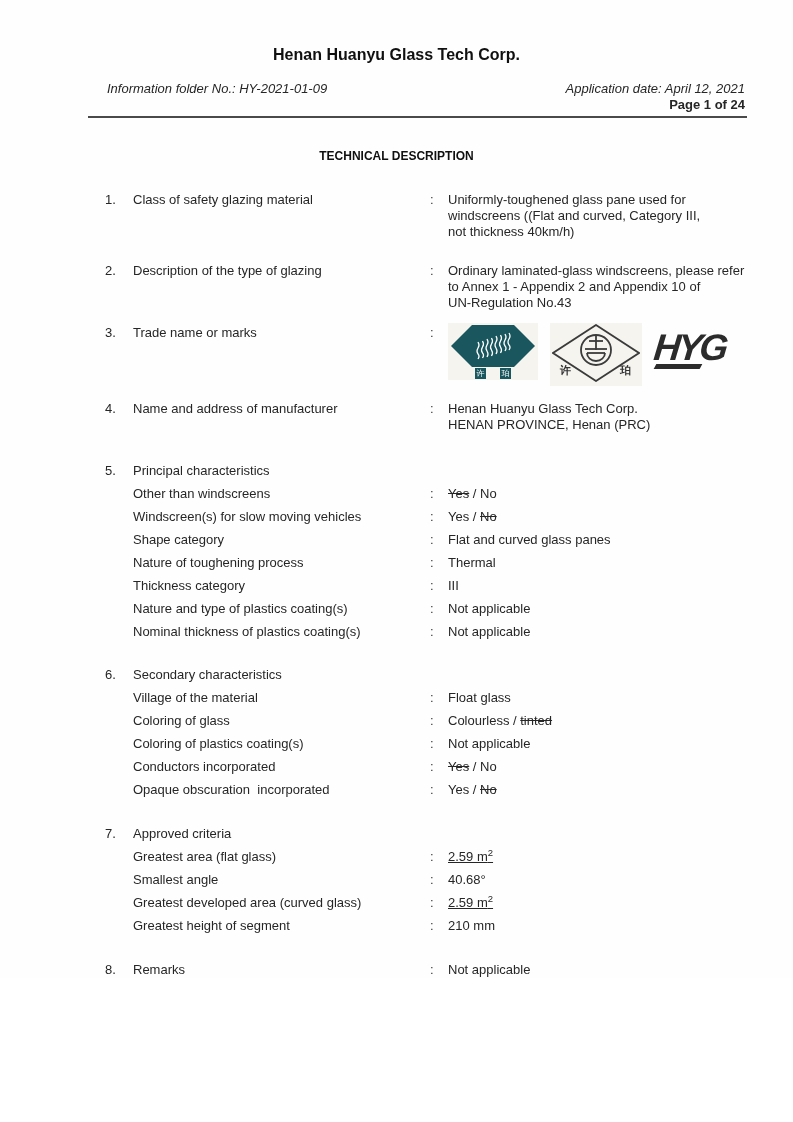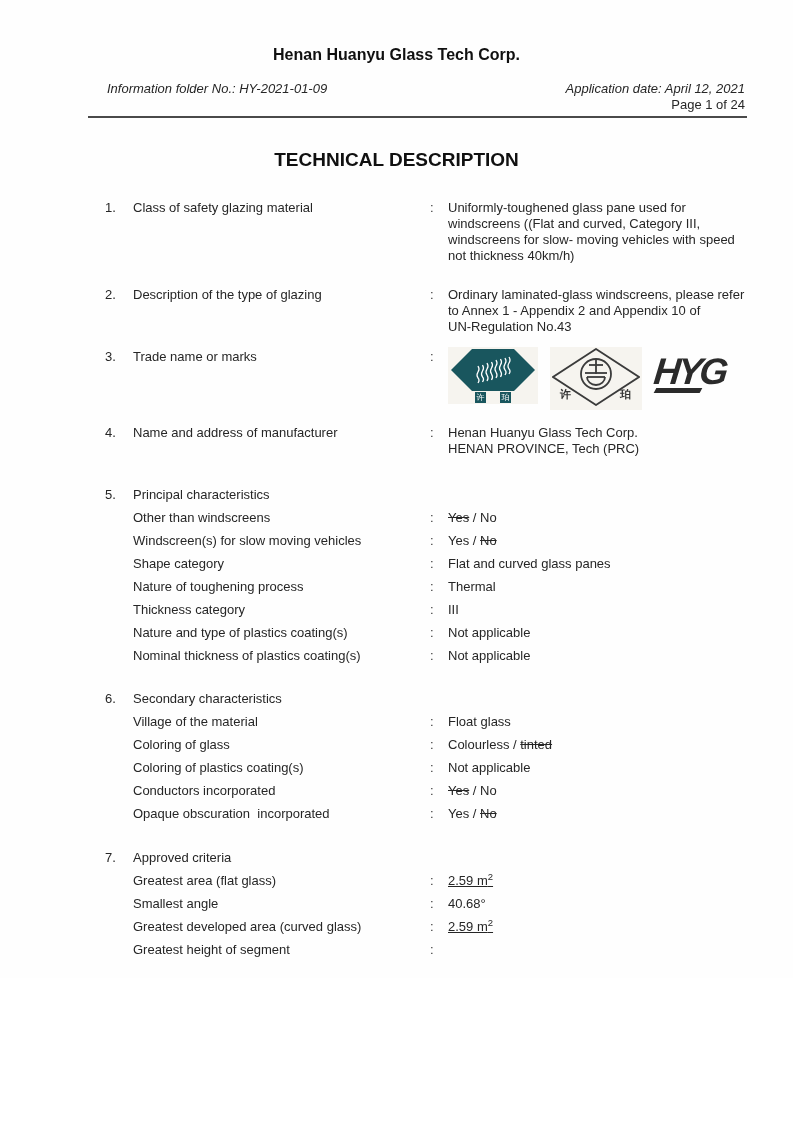--- a/index.html
+++ b/index.html
@@ -4,23 +4,23 @@
 <style>
   html,body{margin:0;padding:0;background:#ffffff;}
   .page{
     width:793px;height:978px;position:relative;overflow:hidden;
     background:#fefefe;color:#262626;
     font-family:"Liberation Sans",sans-serif;font-size:13px;
   }
   .company-title{padding-top:46px;text-align:center;font-size:16px;font-weight:bold;color:#101010;}
   .header-block{margin:17px 48px 0 107px;}
   .header-row1{display:flex;justify-content:space-between;line-height:15px;font-style:italic;}
-  .header-row2{text-align:right;line-height:15px;margin-top:1px;}
+  .header-row2{text-align:right;line-height:15px;margin-top:1px;font-weight:bold;}
   .rule{margin:4px 46px 0 88px;border-top:2px solid #4a4a4a;height:0;}
-  .doc-title{margin-top:31px;text-align:center;font-weight:bold;font-size:19px;color:#101010;}
+  .doc-title{margin-top:31px;text-align:center;font-weight:bold;font-size:12px;color:#101010;}
   #items{margin-top:29px;}
   .row{display:grid;grid-template-columns:28px 297px 18px 1fr;margin:0 44px 0 105px;align-items:start;}
   .subrow{margin-top:7px;}
   .row .num,.row .label,.row .colon{line-height:16px;}
   .label{white-space:pre-wrap;}
   .colon{color:#3c3c3c;}
   .value-line{line-height:16px;white-space:nowrap;}
   .struck{text-decoration:line-through;text-align:right;}
   .uline{text-decoration:underline;}
   sup{font-size:9.5px;line-height:0;}
@@ -66,21 +66,20 @@
 
   <div id="items">
       <section class="item">
         <div class="row">
           <span class="num">1.</span>
           <span class="label">Class of safety glazing material</span>
           <span class="colon">:</span>
           <div class="value">
             <div class="value-line"><span>Uniformly-toughened glass pane used for</span></div>
             <div class="value-line"><span>windscreens ((Flat and curved, Category III,</span></div>
-            <div class="value-line"><span>windscreens for slow- moving vehicles with speed</span></div>
             <div class="value-line"><span>not thickness 40km/h)</span></div>
           </div>
         </div>
       </section>
       <section class="item">
         <div class="row">
           <span class="num">2.</span>
           <span class="label">Description of the type of glazing</span>
           <span class="colon">:</span>
           <div class="value">
@@ -139,21 +138,21 @@
 </div>
         </div>
       </section>
       <section class="item">
         <div class="row">
           <span class="num">4.</span>
           <span class="label">Name and address of manufacturer</span>
           <span class="colon">:</span>
           <div class="value">
             <div class="value-line"><span>Henan Huanyu Glass Tech Corp.</span></div>
-            <div class="value-line"><span>HENAN PROVINCE, Tech (PRC)</span></div>
+            <div class="value-line"><span>HENAN PROVINCE, Henan (PRC)</span></div>
           </div>
         </div>
       </section>
       <section class="item">
         <div class="row">
           <span class="num">5.</span>
           <span class="label">Principal characteristics</span>
         </div>
         <div class="row subrow">
           <span class="num"></span>
@@ -284,20 +283,23 @@
           <span class="label">Greatest developed area (curved glass)</span>
           <span class="colon">:</span>
           <div class="value">
             <div class="value-line"><span class="uline">2.59 m</span><span class="uline"><sup>2</sup></span></div>
           </div>
         </div>
         <div class="row subrow">
           <span class="num"></span>
           <span class="label">Greatest height of segment</span>
           <span class="colon">:</span>
+          <div class="value">
+            <div class="value-line"><span>210 mm</span></div>
+          </div>
         </div>
       </section>
       <section class="item">
         <div class="row">
           <span class="num">8.</span>
           <span class="label">Remarks</span>
           <span class="colon">:</span>
           <div class="value">
             <div class="value-line"><span>Not applicable</span></div>
           </div>

